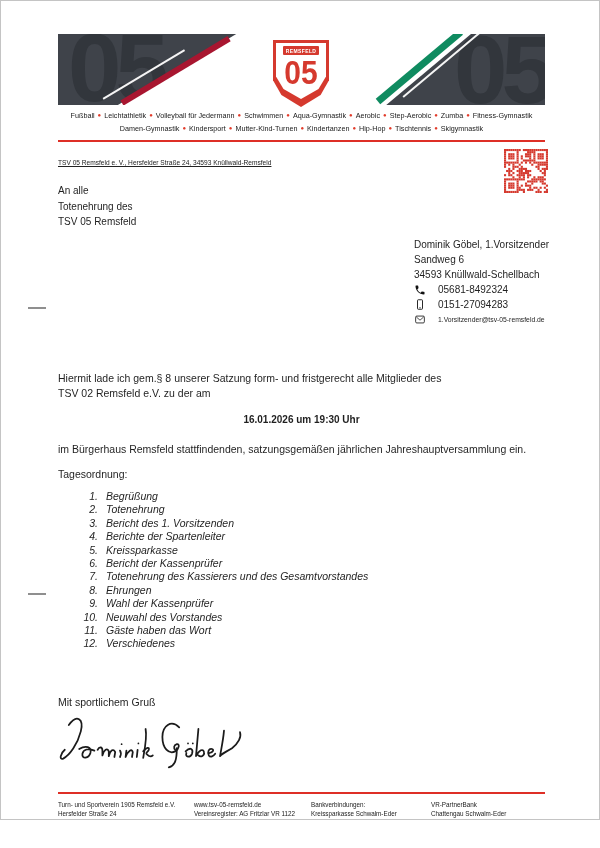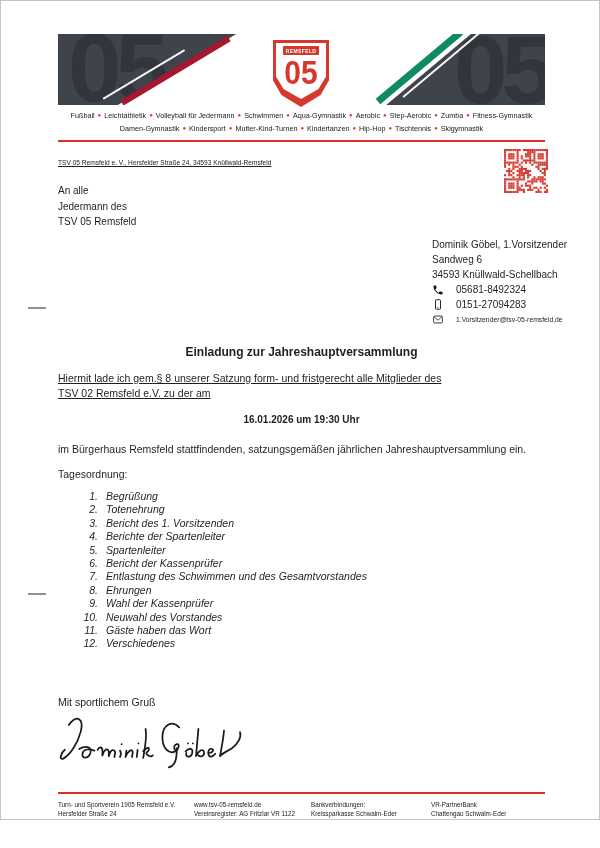--- a/index.html
+++ b/index.html
@@ -43,32 +43,32 @@
 
   .rule{left:57px;width:487px;height:2px;background:#de2f26;}
   .rule-top{top:139px;} .rule-bottom{top:791px;}
 
   
   .sender{left:57px;top:158px;font-size:6.6px;color:#222;}
   .sender span{text-decoration:underline;}
   .qr{left:503px;top:148px;width:44px;height:44px;}
   .recipient{left:57px;top:182px;font-size:10px;line-height:15.5px;}
 
-  .contact{left:431px;top:236px;font-size:10px;line-height:15px;text-align:right;}
+  .contact{left:413px;top:236px;font-size:10px;line-height:15px;text-align:right;}
   .contact .row{display:flex;align-items:center;height:15px;}
   .contact .ic{width:14px;height:12px;margin-right:10px;display:flex;align-items:center;}
   .contact .email{font-size:6.8px;}
 
   .foldmark{left:27px;width:18px;height:1.5px;background:#8f8f8f;}
   .fold1{top:306px;} .fold2{top:592px;}
 
   
   .title{left:57px;top:344px;width:487px;text-align:center;font-size:12px;font-weight:bold;}
   .para{left:57px;width:487px;font-size:10.5px;line-height:15px;}
-  .p1{top:370px;text-decoration:underline;} .p2{top:441px;} .agenda-h{top:466px;}
+  .p1{top:370px;} .p2{top:441px;} .agenda-h{top:466px;}
   .dateline{left:57px;top:413px;width:487px;text-align:center;font-size:10px;font-weight:bold;}
 
   .agenda{left:78px;top:489px;margin:0;padding:0;list-style:none;counter-reset:item;
           font-size:10.5px;line-height:13.4px;font-style:italic;}
   .agenda li::before{counter-increment:item;content:counter(item) ".";
           display:inline-block;width:19px;margin-right:8px;text-align:right;}
 
   .closing{left:57px;top:695px;font-size:10.5px;}
   .signature{left:55px;top:710px;}
 
@@ -347,21 +347,21 @@
       <rect x="18" y="40" width="2" height="2" fill="#d5392e"></rect>
       <rect x="30" y="40" width="2" height="2" fill="#d5392e"></rect>
       <rect x="32" y="40" width="2" height="2" fill="#d5392e"></rect>
       <rect x="34" y="40" width="2" height="2" fill="#d5392e"></rect>
       <rect x="38" y="40" width="2" height="2" fill="#d5392e"></rect>
       <rect x="40" y="40" width="2" height="2" fill="#d5392e"></rect>
     </svg>
 
   <div class="abs recipient">
     <div>An alle</div>
-    <div>Jedermann des</div>
+    <div>Totenehrung des</div>
     <div>TSV 05 Remsfeld</div>
   </div>
 
   <div class="abs contact">
     <div class="row">Dominik Göbel, 1.Vorsitzender</div>
     <div class="row">Sandweg 6</div>
     <div class="row">34593 Knüllwald-Schellbach</div>
     <div class="row">
       <span class="ic">
         <svg width="12" height="12" viewBox="0 0 24 24">
@@ -386,41 +386,40 @@
             <polyline points="4,6.5 12,13.5 20,6.5" fill="none" stroke="#111" stroke-width="1.6"></polyline>
           </svg>
       </span>
       <span class="email">1.Vorsitzender@tsv-05-remsfeld.de</span>
     </div>
   </div>
 
   <div class="abs foldmark fold1"></div>
   <div class="abs foldmark fold2"></div>
 
-  <div class="abs title">Einladung zur Jahreshauptversammlung</div>
 
   <div class="abs para p1">
     <div>Hiermit lade ich gem.§ 8 unserer Satzung form- und fristgerecht alle Mitglieder des</div>
     <div>TSV 02 Remsfeld e.V. zu der am</div>
   </div>
 
   <div class="abs dateline">16.01.2026 um 19:30 Uhr</div>
 
   <div class="abs para p2">im Bürgerhaus Remsfeld stattfindenden, satzungsgemäßen jährlichen Jahreshauptversammlung ein.</div>
 
   <div class="abs para agenda-h">Tagesordnung:</div>
 
   <ol class="abs agenda">
     <li>Begrüßung</li>
     <li>Totenehrung</li>
     <li>Bericht des 1. Vorsitzenden</li>
     <li>Berichte der Spartenleiter</li>
-    <li>Spartenleiter</li>
+    <li>Kreissparkasse</li>
     <li>Bericht der Kassenprüfer</li>
-    <li>Entlastung des Schwimmen und des Gesamtvorstandes</li>
+    <li>Totenehrung des Kassierers und des Gesamtvorstandes</li>
     <li>Ehrungen</li>
     <li>Wahl der Kassenprüfer</li>
     <li>Neuwahl des Vorstandes</li>
     <li>Gäste haben das Wort</li>
     <li>Verschiedenes</li>
   </ol>
 
   <div class="abs closing">Mit sportlichem Gruß</div>
 
   <svg class="abs signature" width="200" height="68" viewBox="0 0 250 82" fill="none" stroke="#1b1b1b" stroke-width="2.2" stroke-linecap="round" stroke-linejoin="round">

